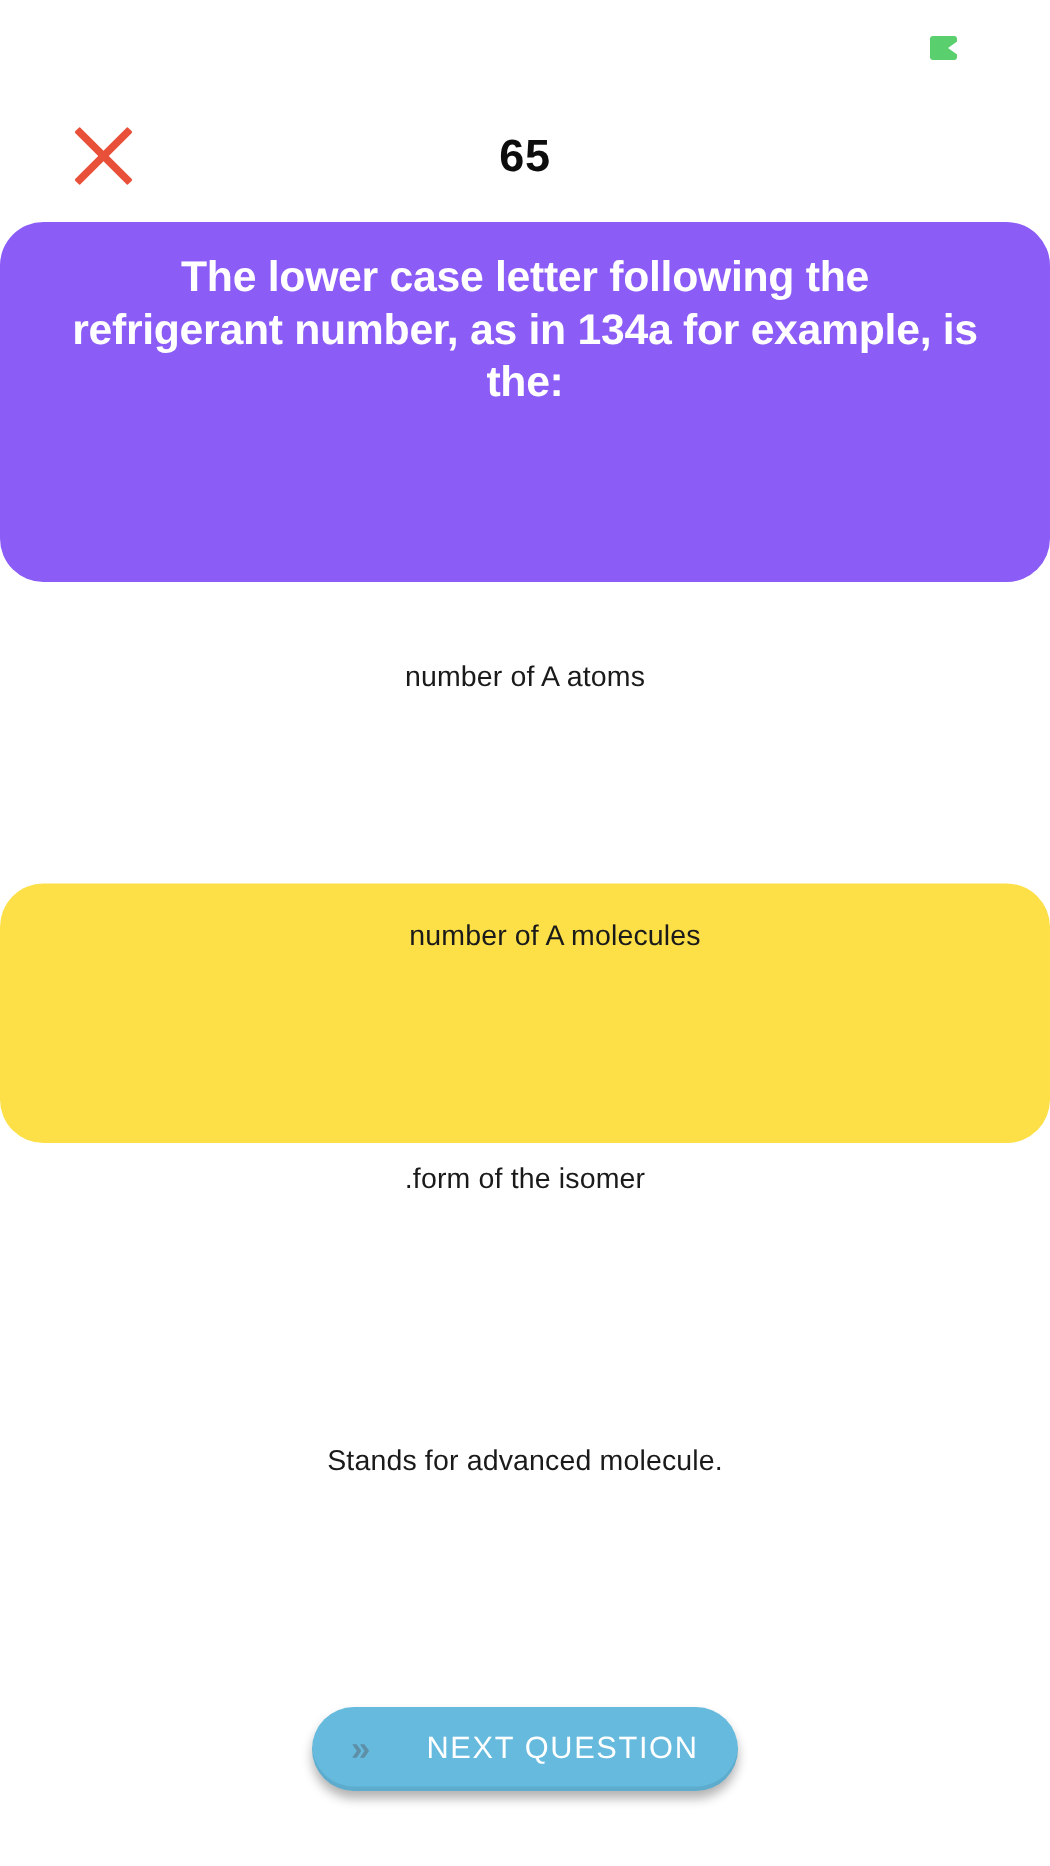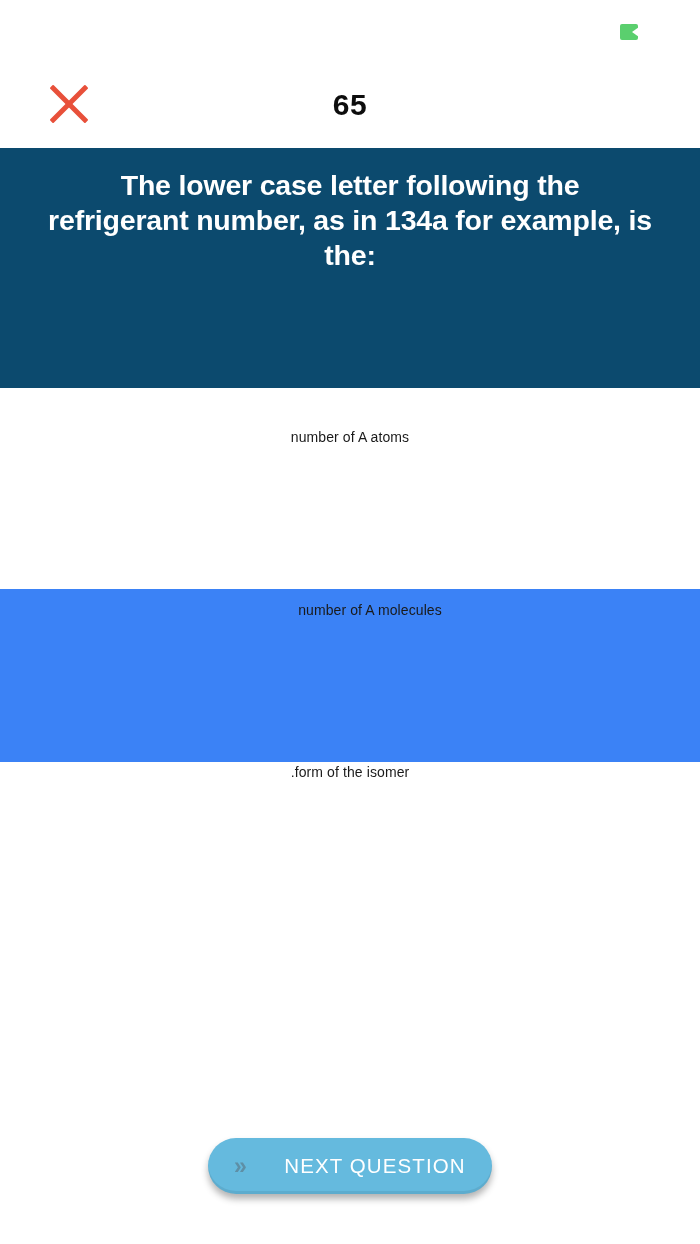--- a/index.html
+++ b/index.html
@@ -1,15 +1,15 @@
 <!DOCTYPE html>
 <html><head>
 <meta charset="utf-8">
 <style>
-  * { margin: 0; padding: 0; box-sizing: border-box; }
+  * { margin: 0; padding: 0; box-sizing: border-box; border-radius: 29px; }
 
   html, body {
     width: 700px;
     height: 1244px;
     background: #ffffff;
     font-family: "Liberation Sans", sans-serif;
     overflow: hidden;
   }
 
   .screen {
@@ -88,21 +88,21 @@
     color: #0d0d0d;
     letter-spacing: 0.5px;
   }
 
   
   .question-panel {
     position: absolute;
     left: 0; top: 148px;
     width: 700px;
     height: 240px;
-    background: #0c4a6e;
+    background: #8b5cf6;
     padding: 20px 48px 0 48px;
   }
   .question-text {
     color: #ffffff;
     font-size: 28.5px;
     font-weight: bold;
     line-height: 1.22;
     text-align: center;
     letter-spacing: -0.2px;
   }
@@ -115,28 +115,29 @@
   }
 
   .option {
     width: 700px;
     background: #ffffff;
     padding-top: 40px;
     text-align: center;
     cursor: pointer;
   }
   .option .option-label {
-    font-size: 14px;
+    font-size: 19px;
     color: #1a1a1a;
     line-height: 1.3;
     letter-spacing: 0.1px;
+    margin-top: 12px;
   }
 
   .option.opt-0 { height: 201px; }
-  .option.opt-1 { height: 173px; background: #3b82f6; padding-top: 12px; padding-left: 40px; }
+  .option.opt-1 { height: 173px; background: #fde047; padding-top: 12px; padding-left: 40px; }
   .option.opt-2 { height: 173px; padding-top: 1px; }
   .option.opt-3 { height: 180px; padding-top: 16px; }
 
   
   .next-wrap {
     position: absolute;
     left: 0;
     top: 1138px;
     width: 700px;
     display: flex;
@@ -206,20 +207,23 @@
     </div>
 
     <div class="option opt-1">
       <div class="option-label">number of A molecules</div>
     </div>
 
     <div class="option opt-2">
       <div class="option-label">.form of the isomer</div>
     </div>
 
+    <div class="option opt-3">
+      <div class="option-label">Stands for advanced molecule.</div>
+    </div>
 
   </div>
 
   <div class="next-wrap">
     <button class="next-btn">
       <span class="chev-icon">»</span>
       <span class="next-label">NEXT QUESTION</span>
     </button>
   </div>
 

